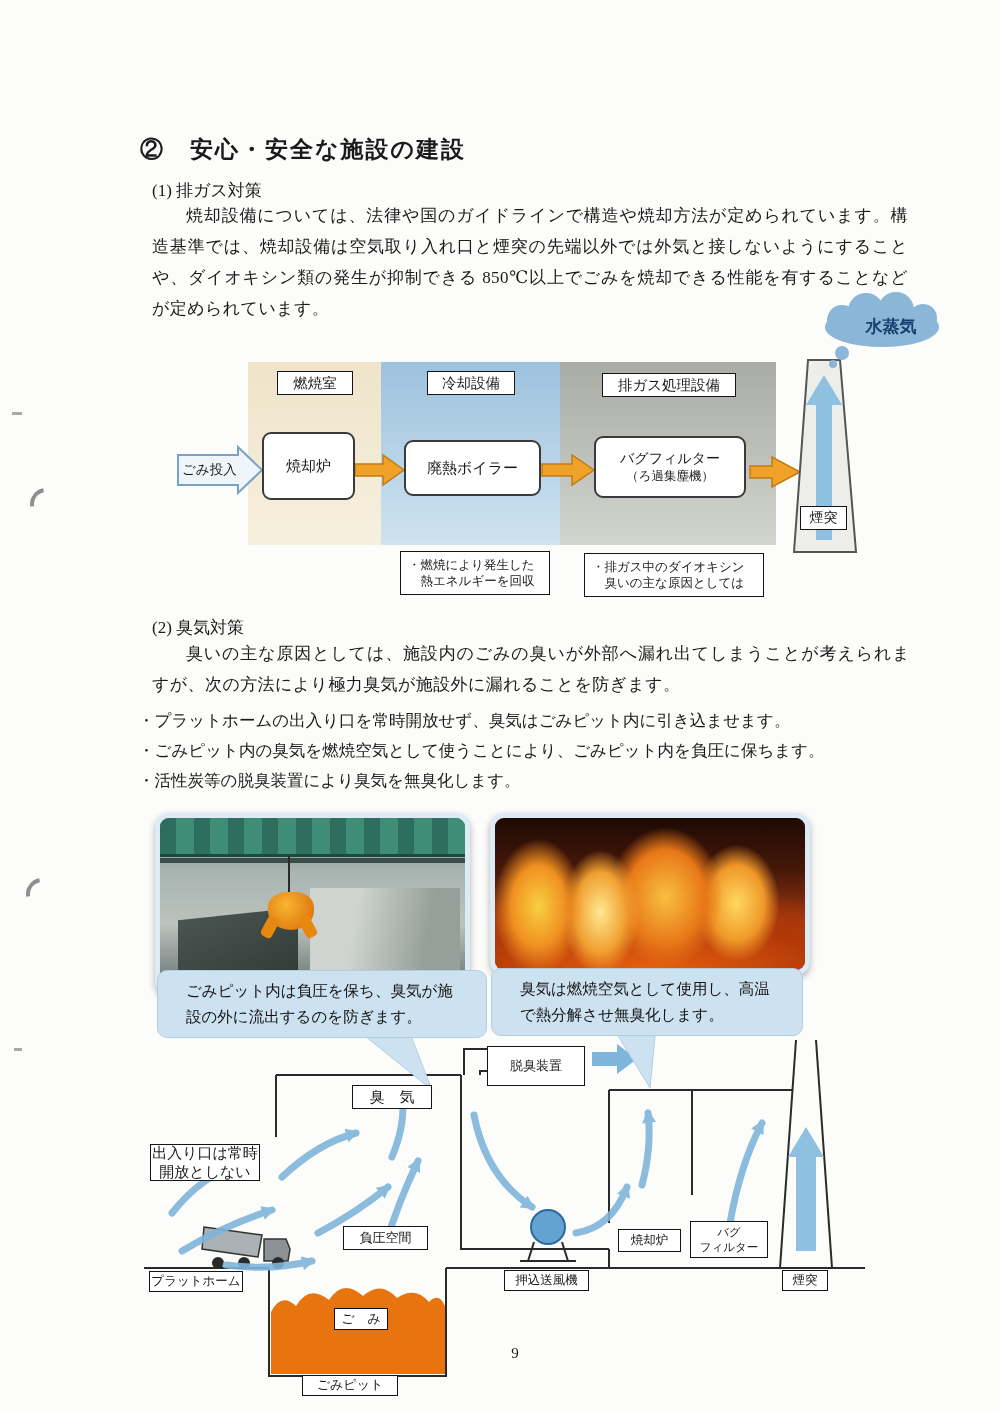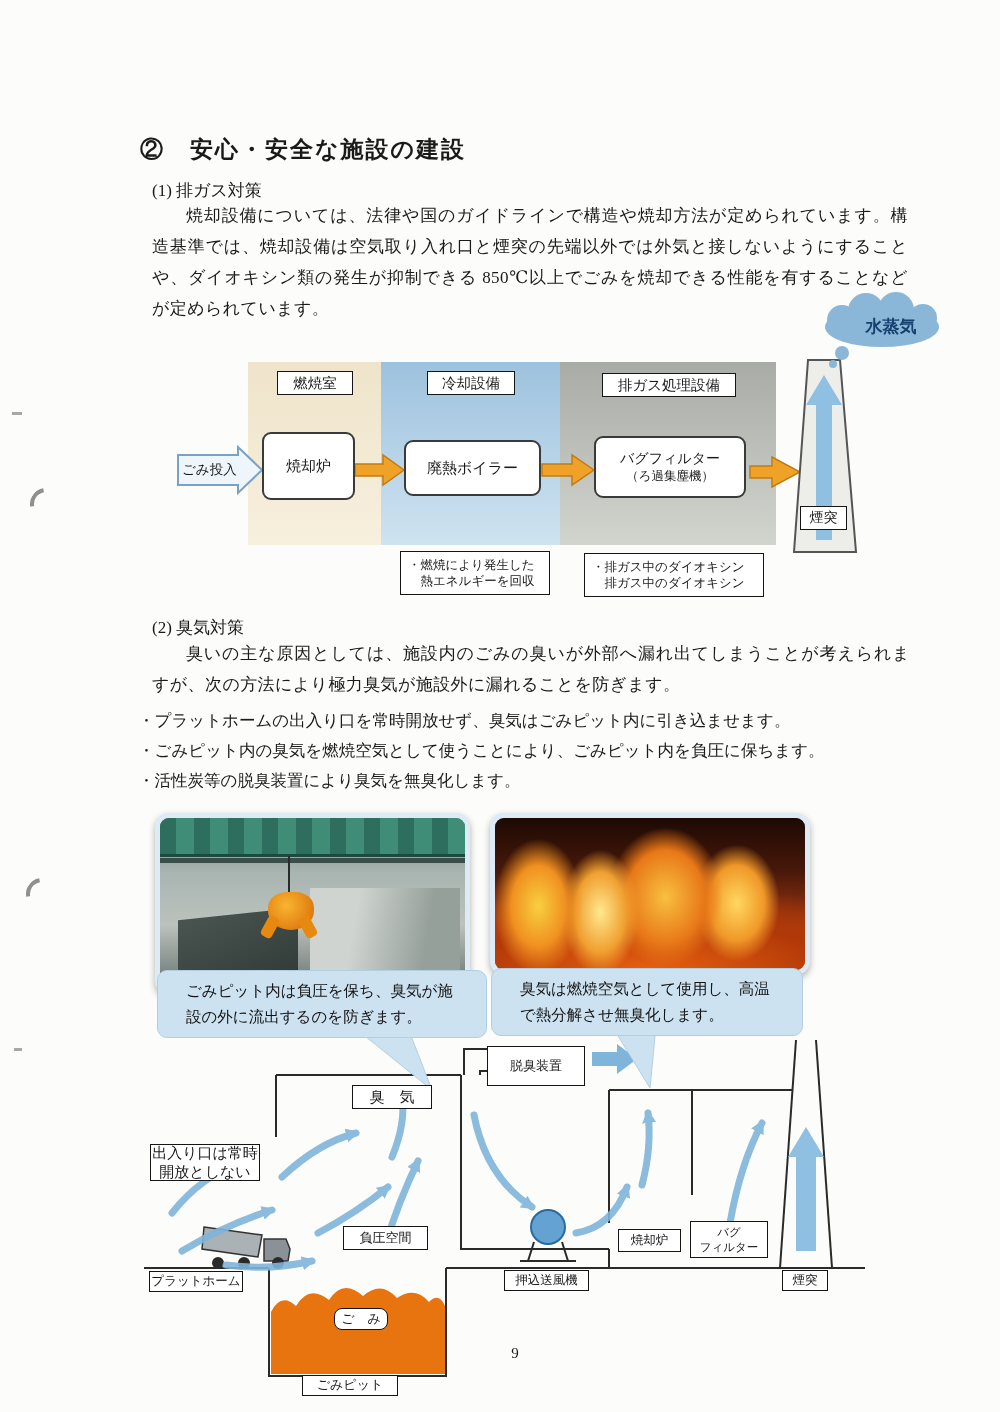--- a/index.html
+++ b/index.html
@@ -112,21 +112,21 @@
   <div class="label-box" style="left:800px; top:506px; width:47px; height:24px; font-size:14px;">
       <span>煙突</span>
     </div>
 
   <div class="note-box" style="left:400px; top:551px; width:150px; height:44px;">
     <div>・燃焼により発生した</div>
     <div>　熱エネルギーを回収</div>
   </div>
   <div class="note-box" style="left:584px; top:553px; width:180px; height:44px;">
     <div>・排ガス中のダイオキシン</div>
-    <div>　排ガス中のダイオキシン</div>
+    <div>　臭いの主な原因としては</div>
   </div>
 
   <div class="abs" style="left:152px; top:616px; font-size:17px;">(2) 臭気対策</div>
   <div class="abs body-text" style="left:152px; top:638px; width:758px; font-size:17px; line-height:31px; text-indent:2em;">臭いの主な原因としては、施設内のごみの臭いが外部へ漏れ出てしまうことが考えられますが、次の方法により極力臭気が施設外に漏れることを防ぎます。</div>
   <div class="abs" style="left:138px; top:706px; width:775px; font-size:16.5px; line-height:30px;">
     <div>・プラットホームの出入り口を常時開放せず、臭気はごみピット内に引き込ませます。</div>
     <div>・ごみピット内の臭気を燃焼空気として使うことにより、ごみピット内を負圧に保ちます。</div>
     <div>・活性炭等の脱臭装置により臭気を無臭化します。</div>
   </div>
 
@@ -237,21 +237,21 @@
   <div class="label-box multi" style="left:690px; top:1221px; width:78px; height:37px; font-size:11.5px;">
     <span>バグ</span>
     <span>フィルター</span>
   </div>
   <div class="label-box" style="left:504px; top:1270px; width:85px; height:21px; font-size:12.5px;">
       <span>押込送風機</span>
     </div>
   <div class="label-box" style="left:149px; top:1271px; width:94px; height:21px; font-size:12.5px;">
       <span>プラットホーム</span>
     </div>
-  <div class="label-box" style="left:334px; top:1308px; width:54px; height:22px; font-size:13px;border-radius:8px;">
+  <div class="label-box" style="left:334px; top:1308px; width:54px; height:22px; font-size:13px;">
       <span>ご　み</span>
     </div>
   <div class="label-box" style="left:302px; top:1375px; width:96px; height:21px; font-size:13px;">
       <span>ごみピット</span>
     </div>
   <div class="label-box" style="left:782px; top:1270px; width:46px; height:21px; font-size:12.5px;">
       <span>煙突</span>
     </div>
 
   <div class="abs" style="left:505px; top:1345px; width:20px; text-align:center; font-size:15px;">9</div>

